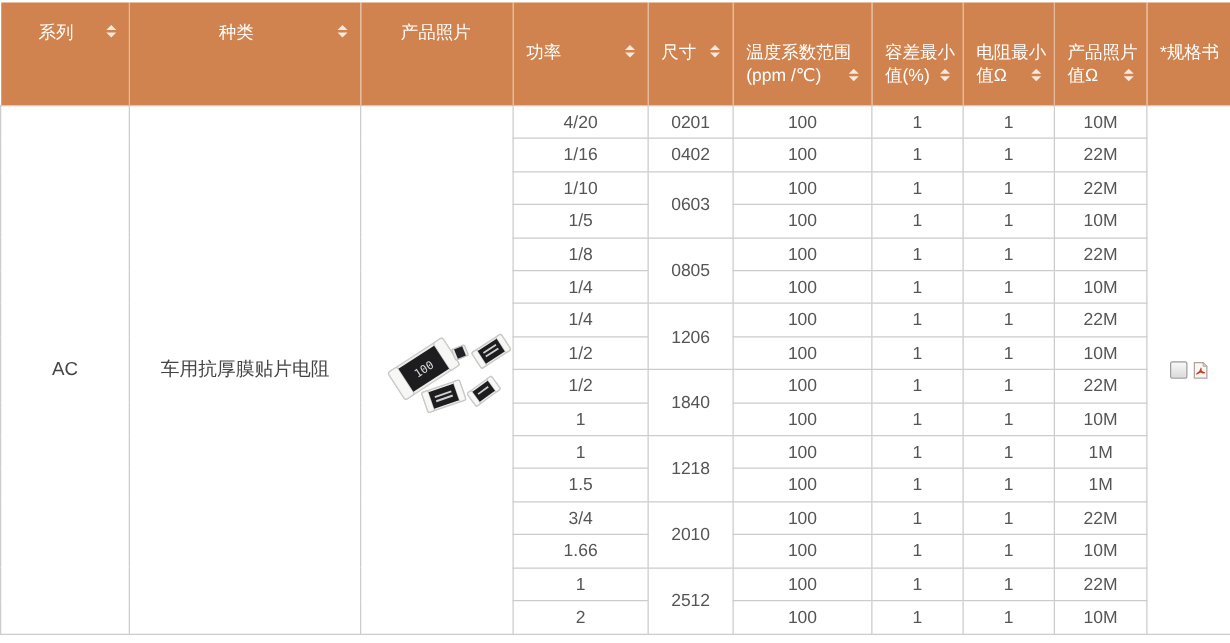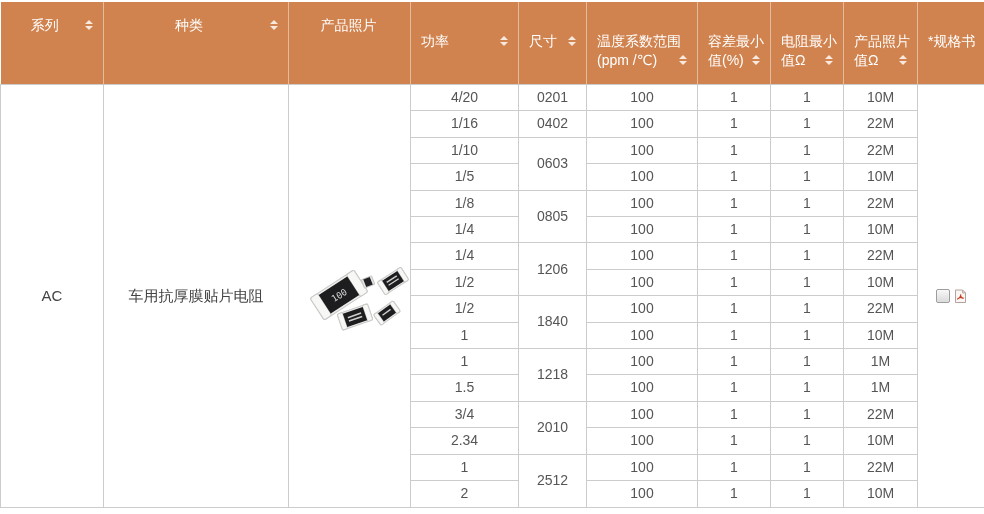--- a/index.html
+++ b/index.html
@@ -268,21 +268,21 @@
       </tr>
       <tr>
         <td>3/4</td>
         <td rowspan="2">2010</td>
         <td>100</td>
         <td>1</td>
         <td>1</td>
         <td>22M</td>
       </tr>
       <tr>
-        <td>2.34</td>
+        <td>1.66</td>
         <td>100</td>
         <td>1</td>
         <td>1</td>
         <td>10M</td>
       </tr>
       <tr>
         <td>1</td>
         <td rowspan="2">2512</td>
         <td>100</td>
         <td>1</td>

